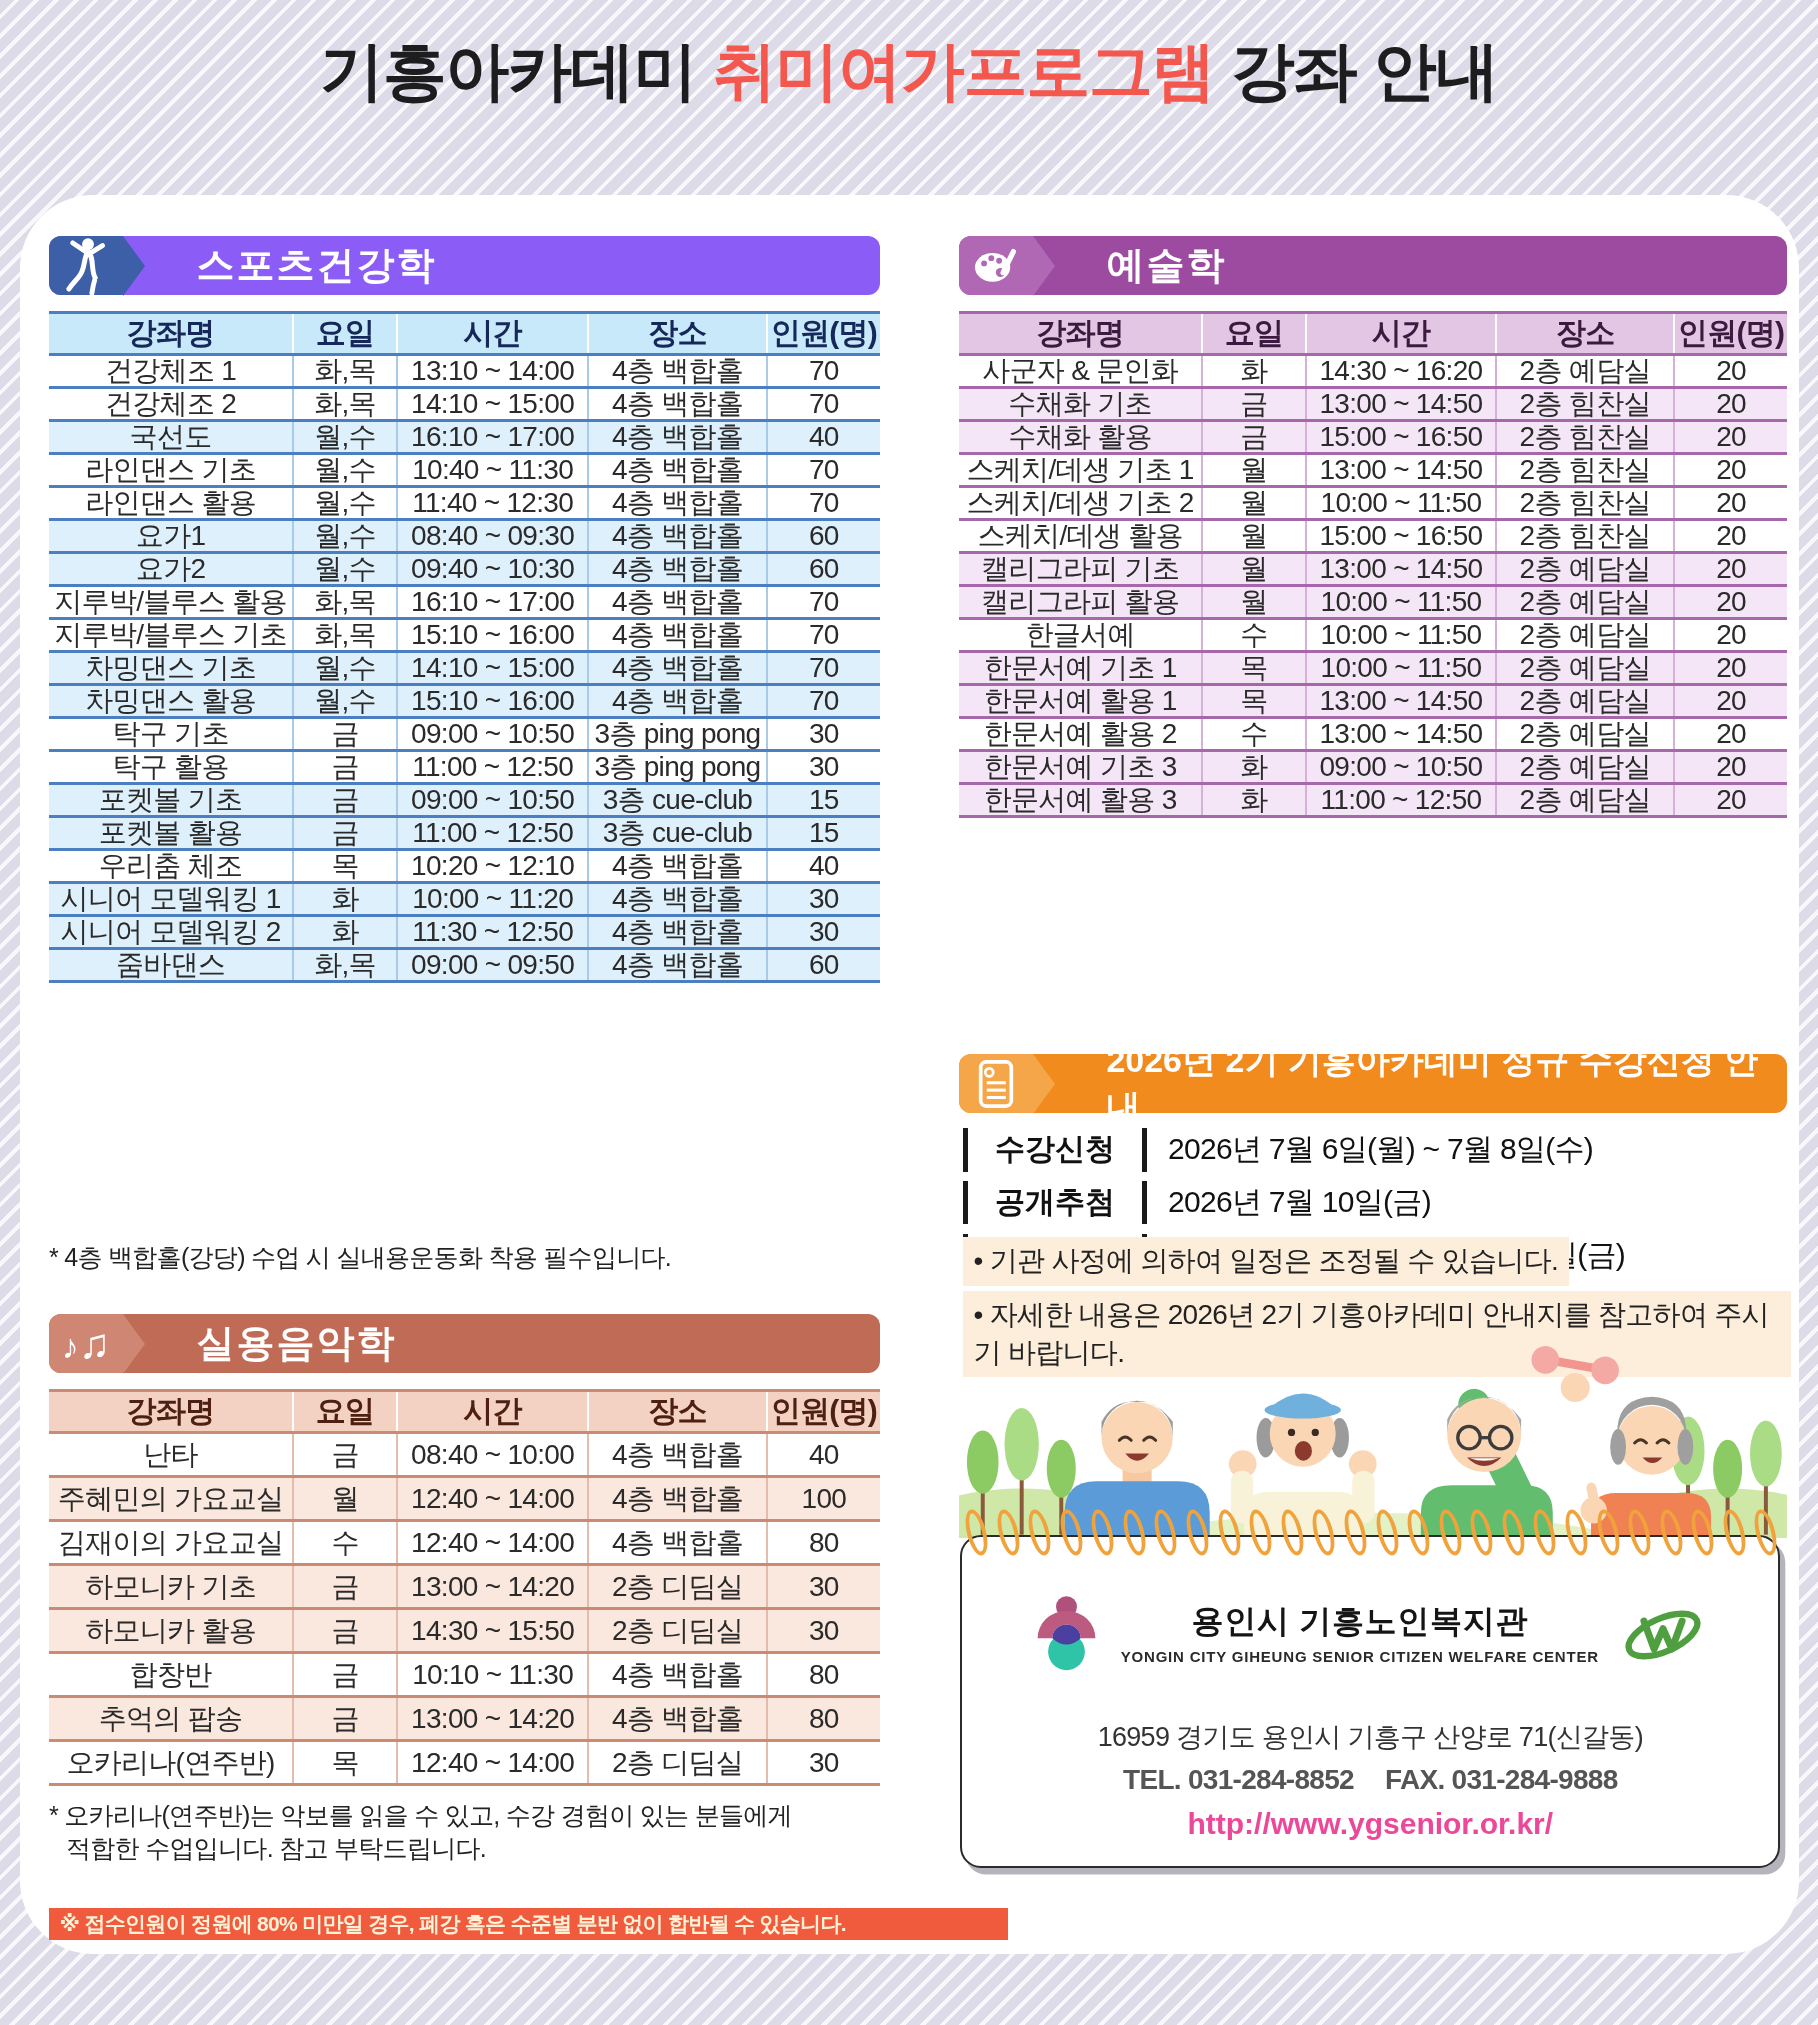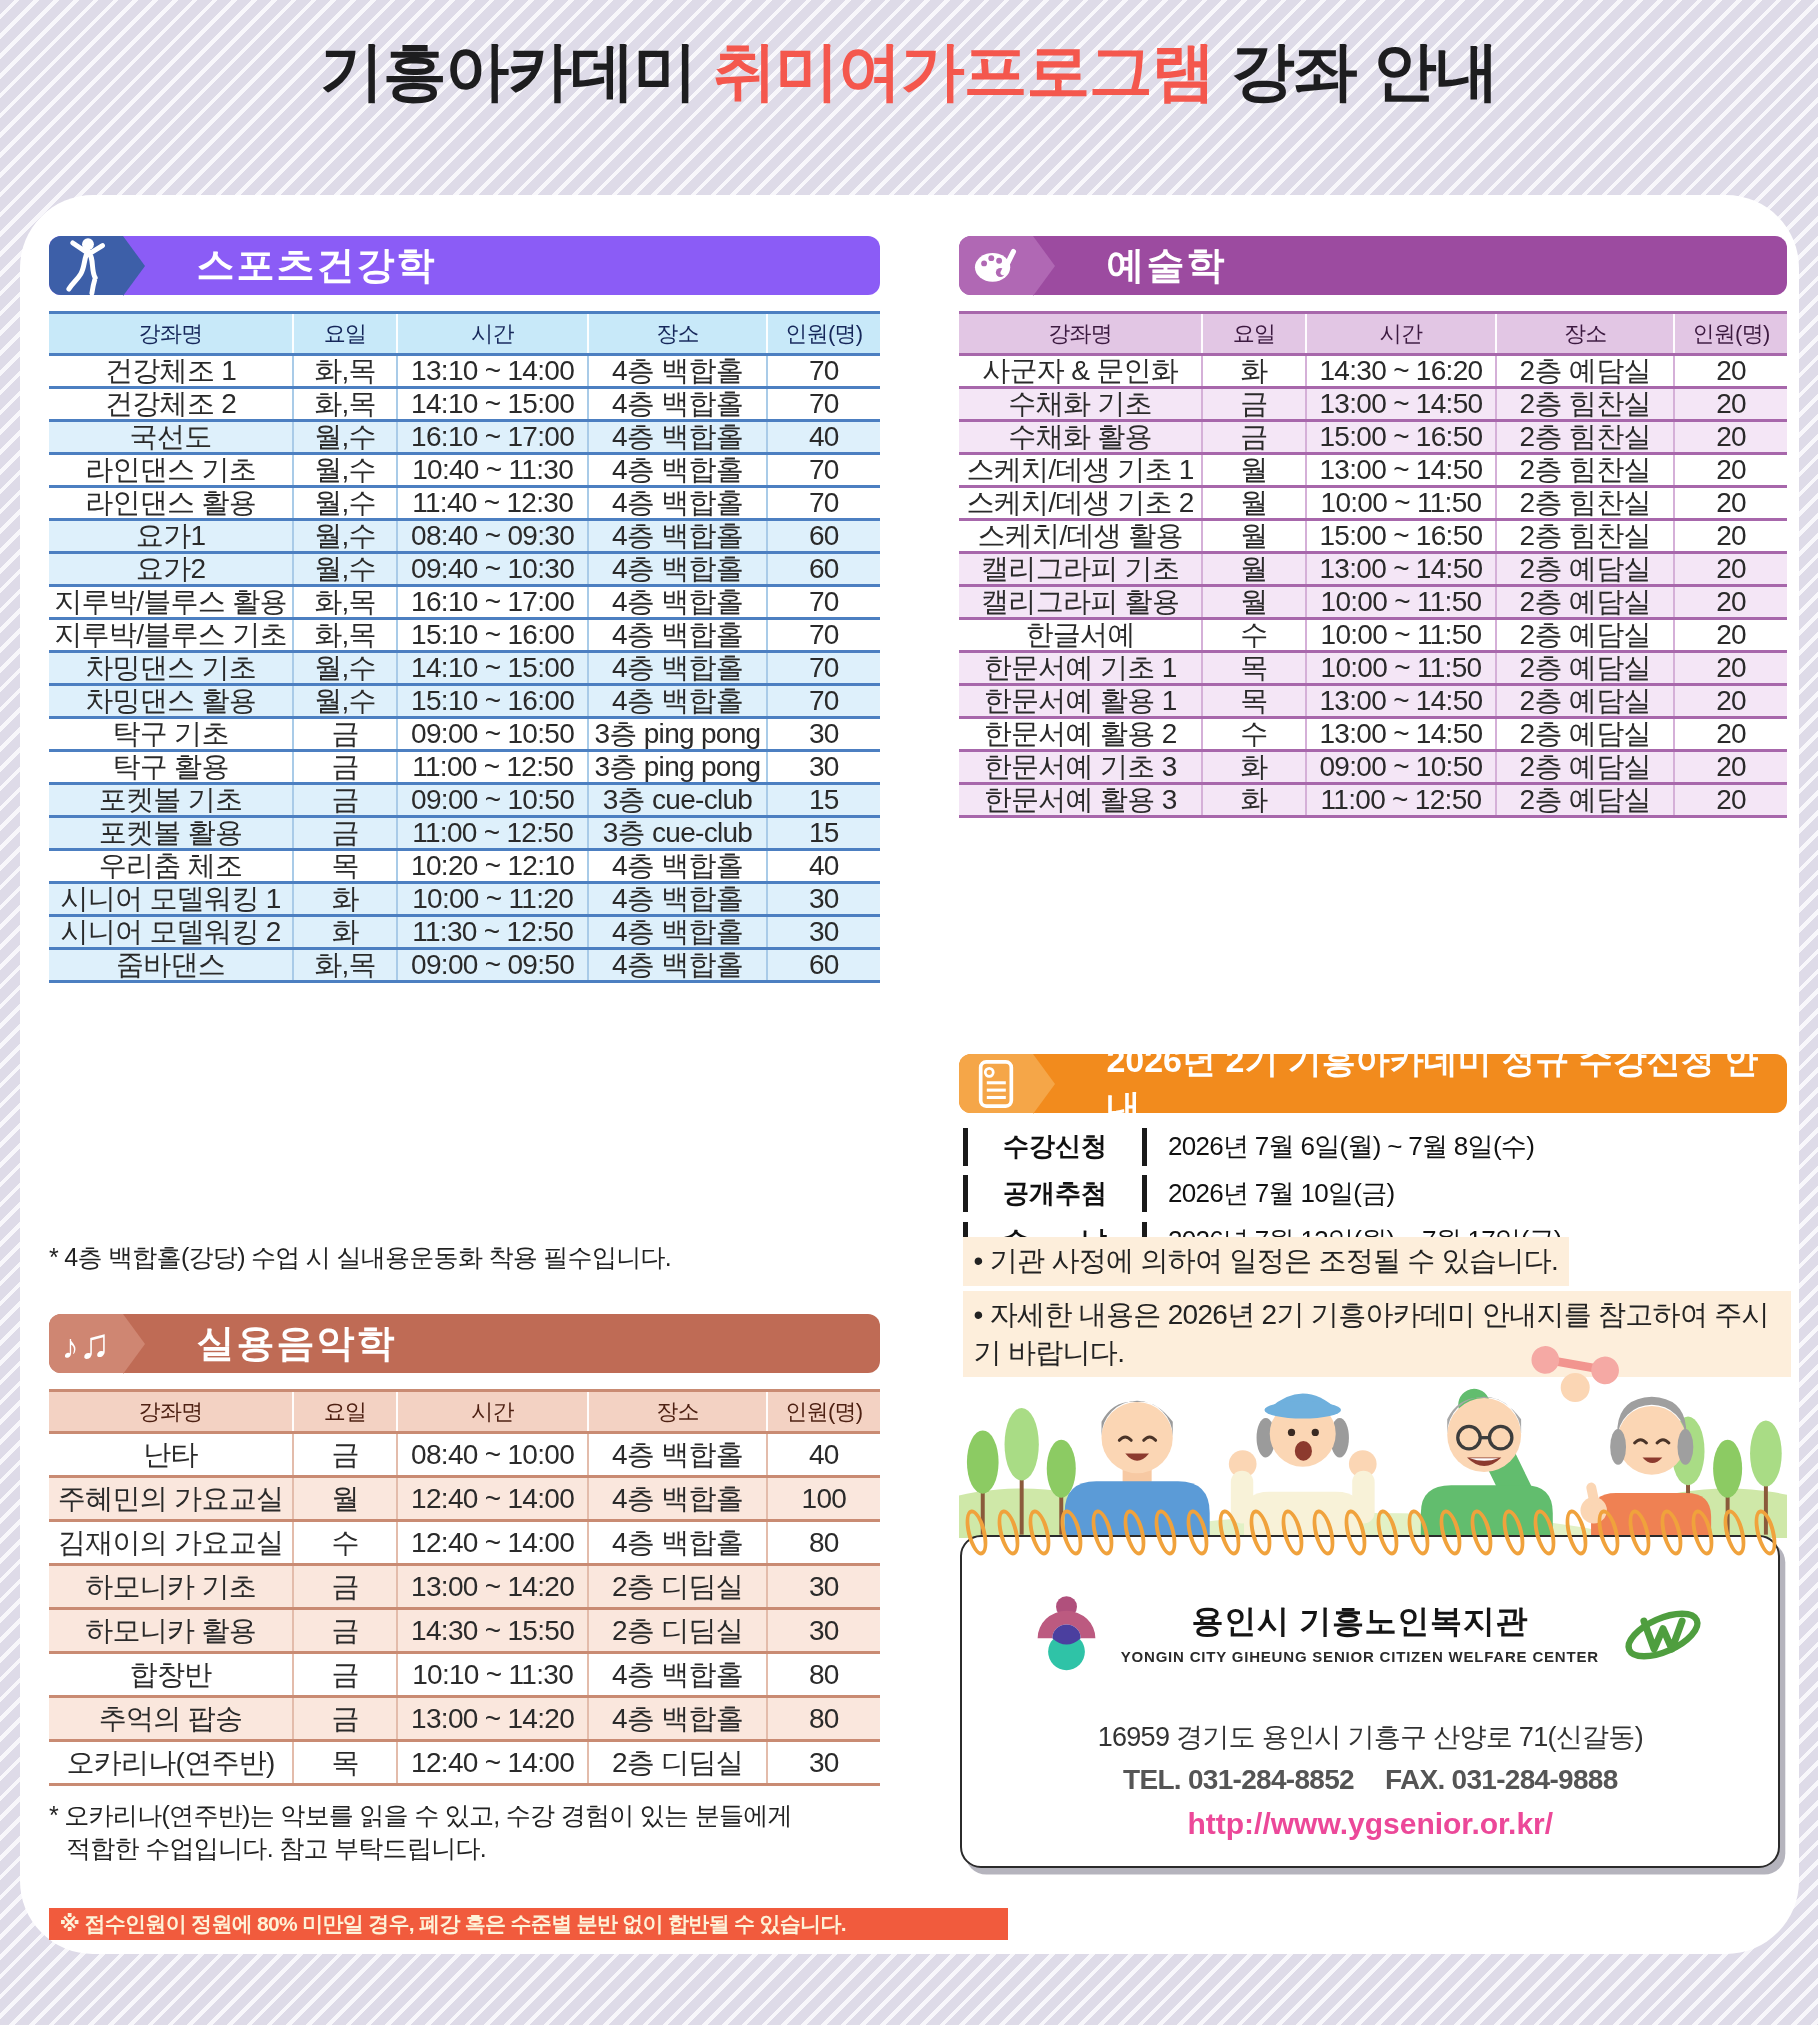--- a/index.html
+++ b/index.html
@@ -50,35 +50,35 @@
   .banner.orange h2{font-size:34px;letter-spacing:0;}
   .music-glyphs{color:#fff;font-size:34px;font-weight:700;line-height:1;}
   
   .table{position:absolute;left:0;width:100%;}
   .trow{display:flex;height:33px;box-sizing:border-box;border-bottom:3.3px solid var(--hline);background:#fff;}
   .trow.shade{background:var(--shade);}
   .trow.thead{height:45px;background:var(--headbg);border-top:3.3px solid var(--hline);}
   .tc{box-sizing:border-box;display:flex;align-items:center;justify-content:center;
       font-size:28px;color:#2a2a2a;letter-spacing:-0.7px;border-right:2px solid var(--vline);}
   .tc:last-child{border-right:none;}
-  .thead .tc{font-size:22px;font-weight:400;color:var(--headtxt);border-right-color:rgba(255,255,255,.95);}
+  .thead .tc{font-size:30px;font-weight:700;color:var(--headtxt);border-right-color:rgba(255,255,255,.95);}
   .c0{width:29.5%;} .c1{width:12.5%;} .c2{width:23%;} .c3{width:21.5%;} .c4{width:13.5%;}
   .table.sports{--hline:#4c7fc1;--vline:#a9cbe8;--headbg:#c8e9f9;--shade:#def0fb;--headtxt:#16275a;top:311px;}
   .table.music {--hline:#c98b73;--vline:#e3bcab;--headbg:#f3d2c3;--shade:#fae7dd;--headtxt:#4d2012;top:1389px;}
   .table.music .trow{height:44px;}
   .table.music .trow.thead{height:45px;}
   .table.arts  {--hline:#a767ab;--vline:#d5b0d8;--headbg:#e2c6e4;--shade:#f4e6f6;--headtxt:#3c1a40;top:311px;}
   
   .footnote{position:absolute;left:0;margin:0;font-size:25px;color:#222;letter-spacing:-0.7px;line-height:1.32;}
   .fn-sports{top:1241px;}
   .fn-music{top:1799px;}
   .fn-music .fn2{padding-left:17px;}
   
   .reg{position:absolute;left:4px;top:1128px;width:100%;}
-  .reg-item{display:flex;align-items:center;margin-bottom:9.2px;font-size:26px;color:#111;}
+  .reg-item{display:flex;align-items:center;margin-bottom:9.2px;font-size:30px;color:#111;}
   .reg-label{font-weight:900;border-left:5.3px solid #1a1a1a;border-right:5.3px solid #1a1a1a;
              padding:1.3px 17px;margin-right:21px;min-width:140px;text-align:center;white-space:pre;}
   .reg-value{letter-spacing:-0.7px;}
   .notes{position:absolute;left:4px;top:1237px;width:100%;}
   .note{display:table;background:#fdeedb;font-size:28px;color:#222;letter-spacing:-0.7px;
         padding:5.3px 10.6px;margin-bottom:5.3px;}
   
   .notice{
     position:absolute;left:49px;top:1908px;width:959px;height:32px;box-sizing:border-box;z-index:3;
     background:#f15b3d;color:#fdf2d8;font-size:21px;font-weight:700;letter-spacing:-0.7px;

